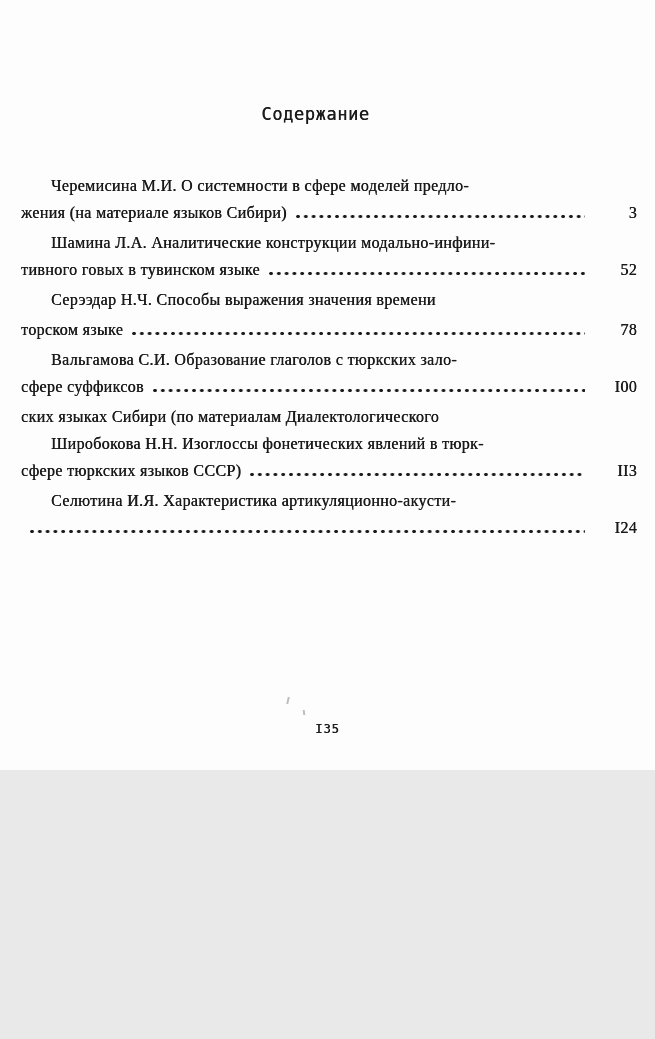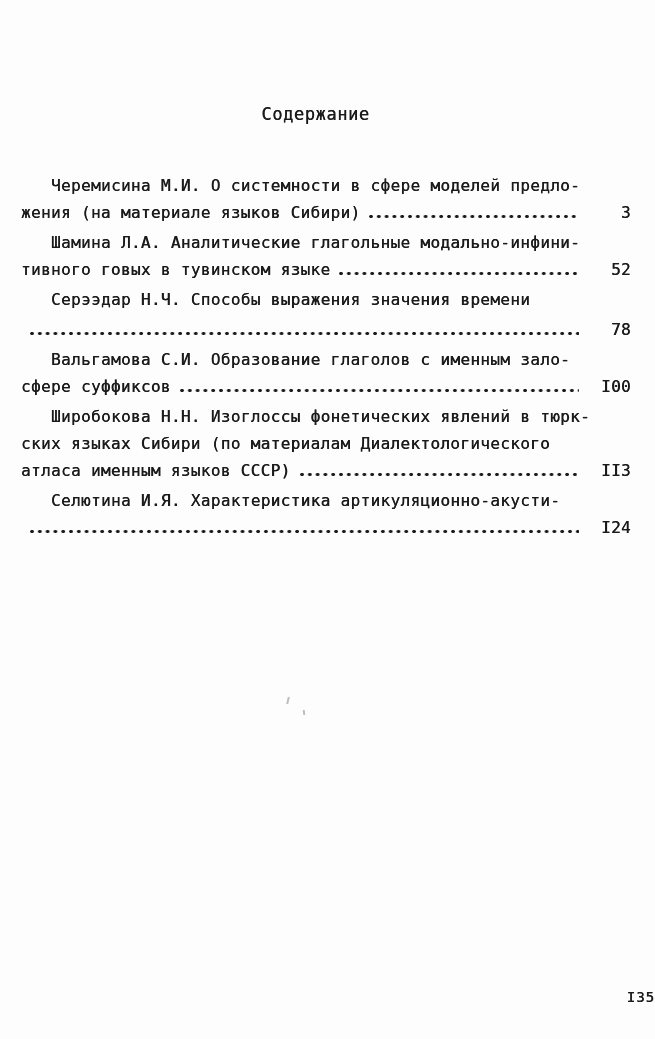--- a/index.html
+++ b/index.html
@@ -1,40 +1,41 @@
 <!DOCTYPE html>
 <html><head>
 <meta charset="utf-8">
 <style>
   html, body { margin: 0; padding: 0; background: #e9e9e9; }
   .page {
     position: relative;
     width: 655px;
-    height: 1039px;
+    height: 770px;
     margin: 0 auto;
     background: #fdfdfd;
     color: #1b1b1b;
     font-family: "DejaVu Sans Mono", "Liberation Mono", monospace;
     overflow: hidden;
     text-shadow: 0.35px 0 0 currentColor; 
   }
   .title {
     margin: 0;
     padding-top: 103px;
     line-height: 22px;
     text-align: center;
     font-size: 17px;
     font-weight: normal;
     letter-spacing: 0.6px;
     transform: translateX(-12px);
   }
   .toc {
-    margin: 47px 24px 0 21px;
+    margin: 47px 18px 0 21px;
     font-size: 16px;
     letter-spacing: 0.35px;
+    font-family: Liberation Serif, serif;
   }
   .entry { margin-bottom: 3px; }
   .line { line-height: 27px; white-space: nowrap; }
   .line.first { padding-left: 30px; }
   .line.last { display: flex; align-items: flex-start; }
   .line .text { white-space: pre; }
   .leader {
     flex: 1 1 auto;
     align-self: flex-end;
     height: 9px;
@@ -46,22 +47,22 @@
   }
   .pagenum {
     flex: 0 0 auto;
     min-width: 44px;
     text-align: right;
   }
   .footer {
     position: absolute;
     left: 0; right: 0;
     bottom: 34px;
-    text-align: right;
-    font-size: 14px;
+    text-align: center;
+    font-size: 12px;
     letter-spacing: 1px;
   }
   .artifact {
     position: absolute;
     background: #8a8a8a;
     opacity: 0.55;
   }
   .artifact.a1 { left: 287px; top: 697px; width: 2px; height: 7px; transform: rotate(14deg); }
   .artifact.a2 { left: 303px; top: 710px; width: 2px; height: 5px; transform: rotate(-6deg); }
 </style>
@@ -73,49 +74,50 @@
   <div class="toc" id="toc">
       <div class="entry">
         <div class="line first"><span class="text">Черемисина М.И. О системности в сфере моделей предло-</span></div>
         <div class="line last">
           <span class="text">жения (на материале языков Сибири)</span>
           <span class="leader"></span>
           <span class="pagenum">3</span>
         </div>
       </div>
       <div class="entry">
-        <div class="line first"><span class="text">Шамина Л.А. Аналитические глагольные модально-инфини-</span></div>
+        <div class="line first"><span class="text">Шамина Л.А. Аналитические конструкции модально-инфини-</span></div>
         <div class="line last">
           <span class="text">тивного говых в тувинском языке</span>
           <span class="leader"></span>
           <span class="pagenum">52</span>
         </div>
       </div>
       <div class="entry">
         <div class="line first"><span class="text">Серээдар Н.Ч. Способы выражения значения времени</span></div>
       </div>
       <div class="entry">
         <div class="line last">
+          <span class="text">торском языке</span>
           <span class="leader"></span>
           <span class="pagenum">78</span>
         </div>
       </div>
       <div class="entry">
-        <div class="line first"><span class="text">Вальгамова С.И. Образование глаголов с именным зало-</span></div>
+        <div class="line first"><span class="text">Вальгамова С.И. Образование глаголов с тюркских зало-</span></div>
         <div class="line last">
           <span class="text">сфере суффиксов</span>
           <span class="leader"></span>
           <span class="pagenum">I00</span>
         </div>
       </div>
       <div class="entry">
+        <div class="line"><span class="text">ских языках Сибири (по материалам Диалектологического</span></div>
         <div class="line first"><span class="text">Широбокова Н.Н. Изоглоссы фонетических явлений в тюрк-</span></div>
-        <div class="line"><span class="text">ских языках Сибири (по материалам Диалектологического</span></div>
         <div class="line last">
-          <span class="text">атласа именным языков СССР)</span>
+          <span class="text">сфере тюркских языков СССР)</span>
           <span class="leader"></span>
           <span class="pagenum">II3</span>
         </div>
       </div>
       <div class="entry">
         <div class="line first"><span class="text">Селютина И.Я. Характеристика артикуляционно-акусти-</span></div>
         <div class="line last">
           <span class="leader"></span>
           <span class="pagenum">I24</span>
         </div>

